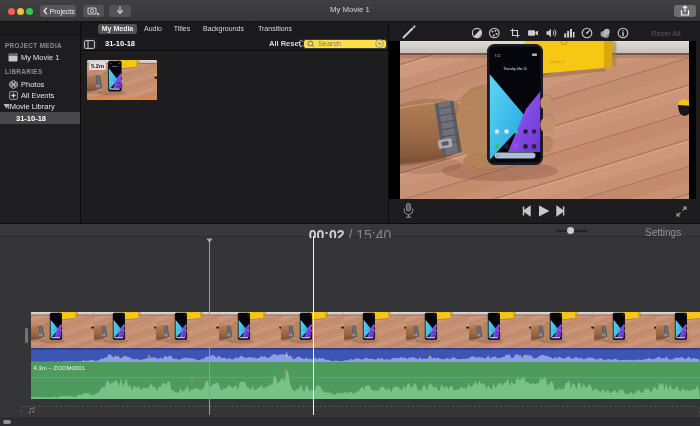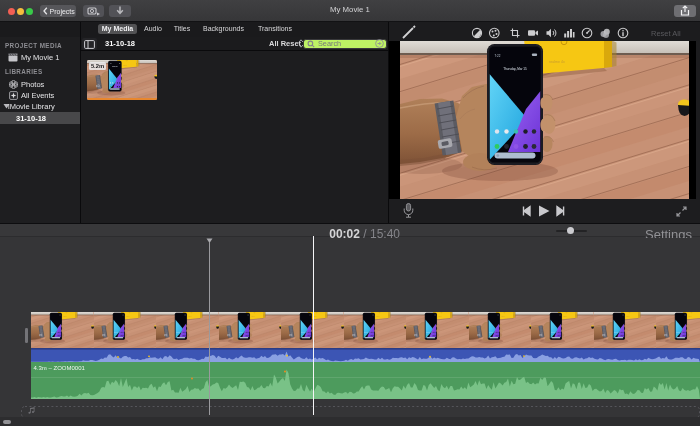--- a/index.html
+++ b/index.html
@@ -15,21 +15,21 @@
 #tabsel{position:absolute;left:98px;top:1.5px;width:39px;height:10px;background:#525254;border-radius:2.5px}
 
 #sidebar{position:absolute;left:0;top:37px;width:80px;height:186px;background:#1e1e20}
 .sh{position:absolute;left:5px;font-size:6.3px;font-weight:bold;color:#8e8e93;letter-spacing:.4px}
 .si{position:absolute;font-size:7.5px;color:#e4e4e6;white-space:nowrap}
 #selrow{position:absolute;left:0;top:75px;width:80px;height:11.5px;background:#48484a}
 
 #media{position:absolute;left:81px;top:37px;width:307px;height:186px;background:#1d1d1f}
 #mhead{position:absolute;left:81px;top:37px;width:307px;height:14px;background:#1b1b1d;border-bottom:1px solid #0a0a0c}
 #mtoggle{position:absolute;left:82px;top:38px;width:15px;height:12px;background:#242427;border-radius:2px;display:flex;align-items:center;justify-content:center}
-#sbox{position:absolute;left:303px;top:38.5px;width:84px;height:10px;background:#bef264;border:1px solid #38383b;border-radius:3px;display:flex;align-items:center}
+#sbox{position:absolute;left:303px;top:38.5px;width:84px;height:10px;background:#fde047;border:1px solid #38383b;border-radius:3px;display:flex;align-items:center}
 
 .vdiv{position:absolute;top:22px;width:1px;height:201px;background:#0a0a0c}
 
 #viewer{position:absolute;left:389px;top:22px;width:311px;height:201px;background:#1c1c1e}
 #vidwrap{position:absolute;left:389px;top:41px;width:307px;height:158px;background:#000}
 #vframe{position:absolute;left:400px;top:41px;width:289px;height:158px;overflow:hidden}
 #controls{position:absolute;left:389px;top:199px;width:311px;height:24px;background:#1d1d1f}
 
 #ttool{position:absolute;left:0;top:223px;width:700px;height:14px;background:#38383a;border-top:1px solid #0d0d0f;border-bottom:1px solid #2c2c2e}
 #tl{position:absolute;left:0;top:238px;width:700px;height:179px;background:#353537}
@@ -341,24 +341,24 @@
         <path d="M20,0.5 L30.5,6 L20,11.5 Z"></path>
         <path d="M38,1.5 l6.2,4.5 l-6.2,4.5 z M44.6,1.5 v9" stroke="#c9c9cd" stroke-width="1.4"></path>
       </g>
 </svg>
 <svg class="abs" style="left:676px;top:206px" width="11" height="11" viewBox="0 0 11 11">
       <g stroke="#97979b" stroke-width="1.2" fill="none">
         <path d="M6.5,4.5 L10,1 M7,1 h3 v3 M4.5,6.5 L1,10 M1,7 v3 h3"></path>
       </g>
     </svg>
 <div id="ttool"></div>
-<div class="abs" style="left:300px;top:226.5px;width:100px;text-align:right;font-size:12px;color:#85858a"><span style="color:#d4d4d6;font-weight:bold">00:02</span> / 15:40</div>
+<div class="abs" style="left:300px;top:226.5px;width:100px;text-align:center;font-size:14px;color:#85858a"><span style="color:#d4d4d6;font-weight:bold">00:02</span> / 15:40</div>
 <div class="abs" style="left:556px;top:230px;width:31px;height:2px;background:#232325;border-radius:1px"></div>
 <div class="abs" style="left:567px;top:227px;width:7px;height:7px;border-radius:50%;background:#cbcbcf"></div>
-<div class="abs" style="left:645px;top:226.5px;font-size:13px;color:#919195">Settings</div>
+<div class="abs" style="left:645px;top:226.5px;font-size:10px;color:#919195">Settings</div>
 <div id="tl"></div>
 <div class="abs" style="left:25px;top:328px;width:2.5px;height:15px;background:#747478;border-radius:1.2px"></div>
 <div id="strip">
       <svg class="th" viewBox="0 0 289 158" preserveAspectRatio="none">
         <use href="#scene"></use>
       </svg>
       <svg class="th" viewBox="0 0 289 158" preserveAspectRatio="none">
         <use href="#scene"></use>
       </svg>
       <svg class="th" viewBox="0 0 289 158" preserveAspectRatio="none">

